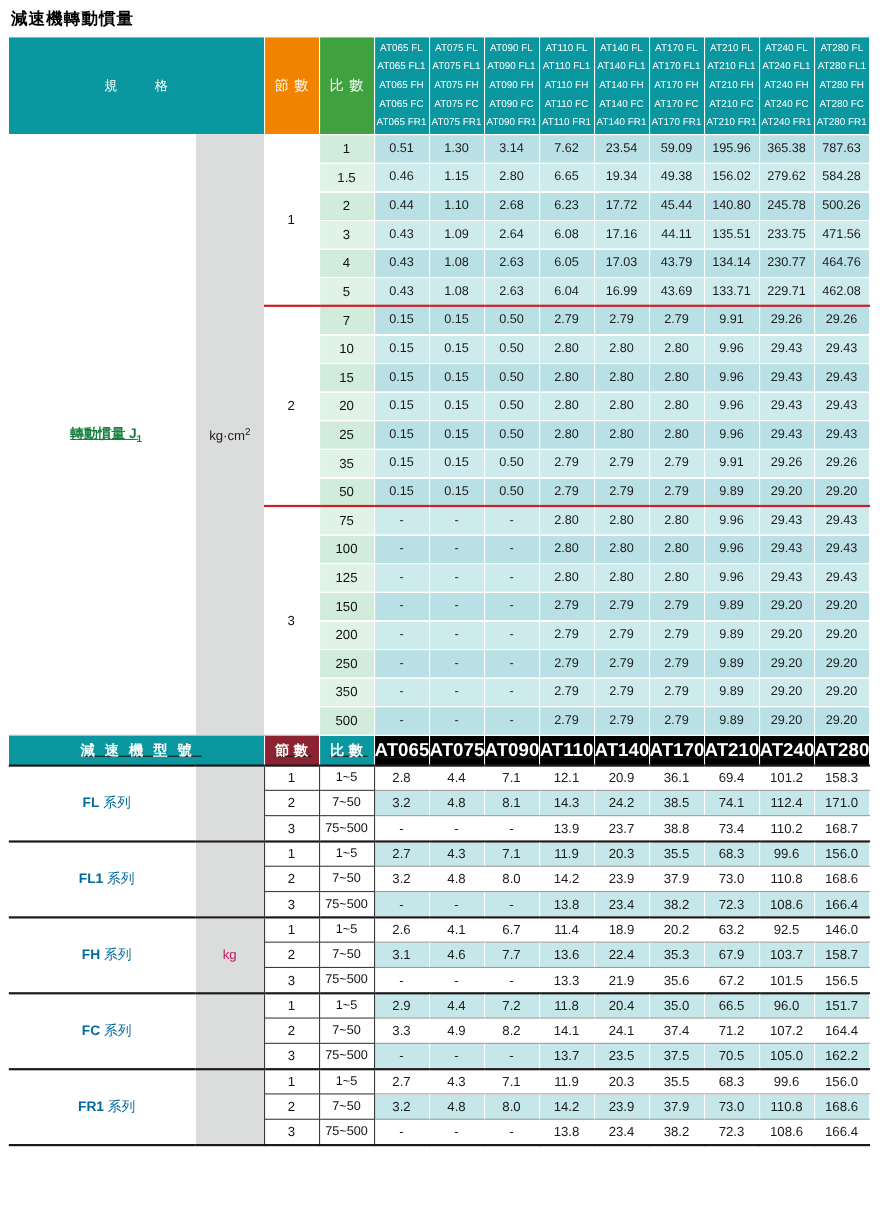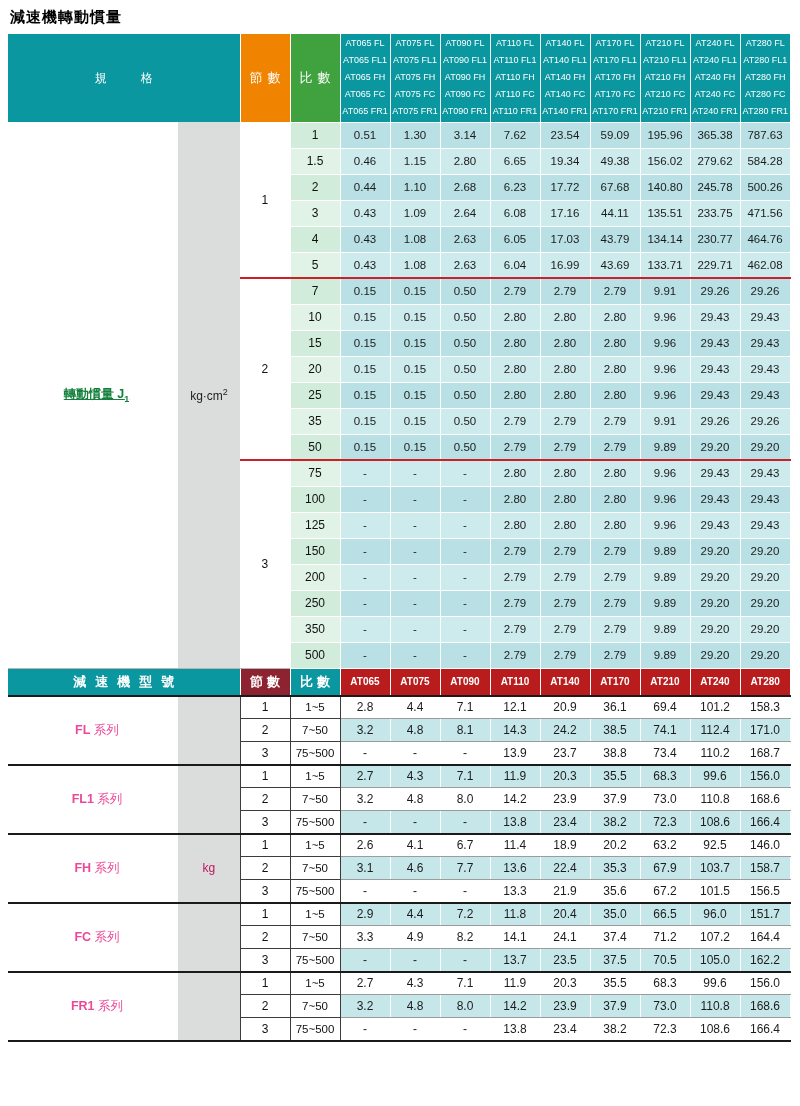--- a/index.html
+++ b/index.html
@@ -51,36 +51,36 @@
     border:1px solid #fff;
   }
   .t1 tr.alt .data-cell  { background:#cdeaec; }
   .t1 tr.alt .ratio-cell { background:#e0f3e6; }
   .t1 tr.gstart td { border-top:2px solid #cb2026; }
   .t1 { border-bottom:1px solid #b5b5b5; }
   sub { font-size:9px; }
   sup { font-size:9px; }
 
   
-  .t2 thead tr { height:27px; }
+  .t2 thead tr { height:27px;text-decoration:underline; }
   .t2 th {
     color:#fff; font-weight:bold; text-align:center; vertical-align:middle;
     border-left:1px solid rgba(255,255,255,.85);
   }
   .t2 th:first-child { border-left:none; }
   .h-model-t2 { background:#0b97a0; font-size:13px; letter-spacing:9px; text-indent:9px; }
   .h-stage2   { background:#8d2230; font-size:13px; letter-spacing:4px; text-indent:4px; }
   .h-ratio2   { background:#0b97a0; font-size:13px; letter-spacing:4px; text-indent:4px; }
-  .h-model2   { background:#b91c1c; font-size:10px; }
+  .h-model2   { background:#000000; font-size:17px; }
 
   .t2 tbody tr { height:23px; }
   .t2 td { text-align:center; vertical-align:middle; }
   .series-cell {
     background:#fff; text-align:left; padding-left:8px;
-    font-size:12.5px; color:#ec4899;
+    font-size:12.5px; color:#0369a1;
   }
   .series-cell b { font-weight:bold; }
   .unit2-cell { background:#dbdcdc; font-size:12px; color:#be185d; }
   .stage2-cell {
     background:#fff; font-size:12px; color:#111;
     border:1px solid #3c3c3c;
   }
   .ratio2-cell {
     background:#fff; font-size:11.5px; color:#111;
     border:1px solid #3c3c3c;
@@ -197,21 +197,21 @@
           <td class="data-cell">279.62</td>
           <td class="data-cell">584.28</td>
         </tr>
         <tr>
           <td class="ratio-cell">2</td>
           <td class="data-cell">0.44</td>
           <td class="data-cell">1.10</td>
           <td class="data-cell">2.68</td>
           <td class="data-cell">6.23</td>
           <td class="data-cell">17.72</td>
-          <td class="data-cell">67.68</td>
+          <td class="data-cell">45.44</td>
           <td class="data-cell">140.80</td>
           <td class="data-cell">245.78</td>
           <td class="data-cell">500.26</td>
         </tr>
         <tr class="alt">
           <td class="ratio-cell">3</td>
           <td class="data-cell">0.43</td>
           <td class="data-cell">1.09</td>
           <td class="data-cell">2.64</td>
           <td class="data-cell">6.08</td>

